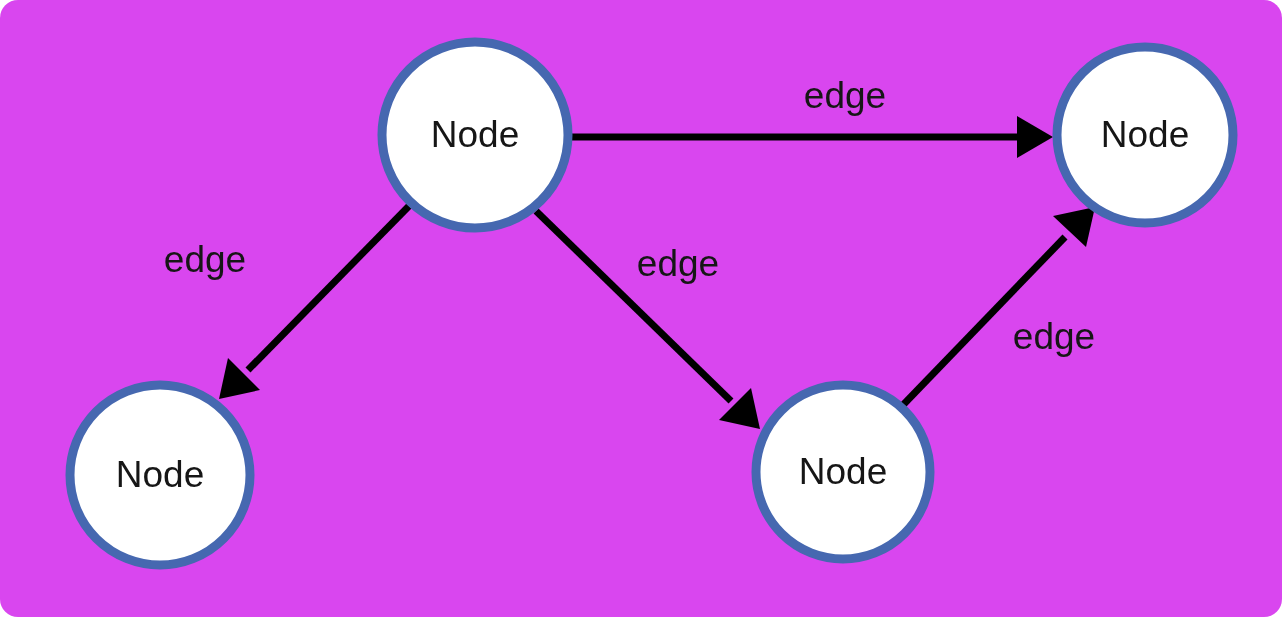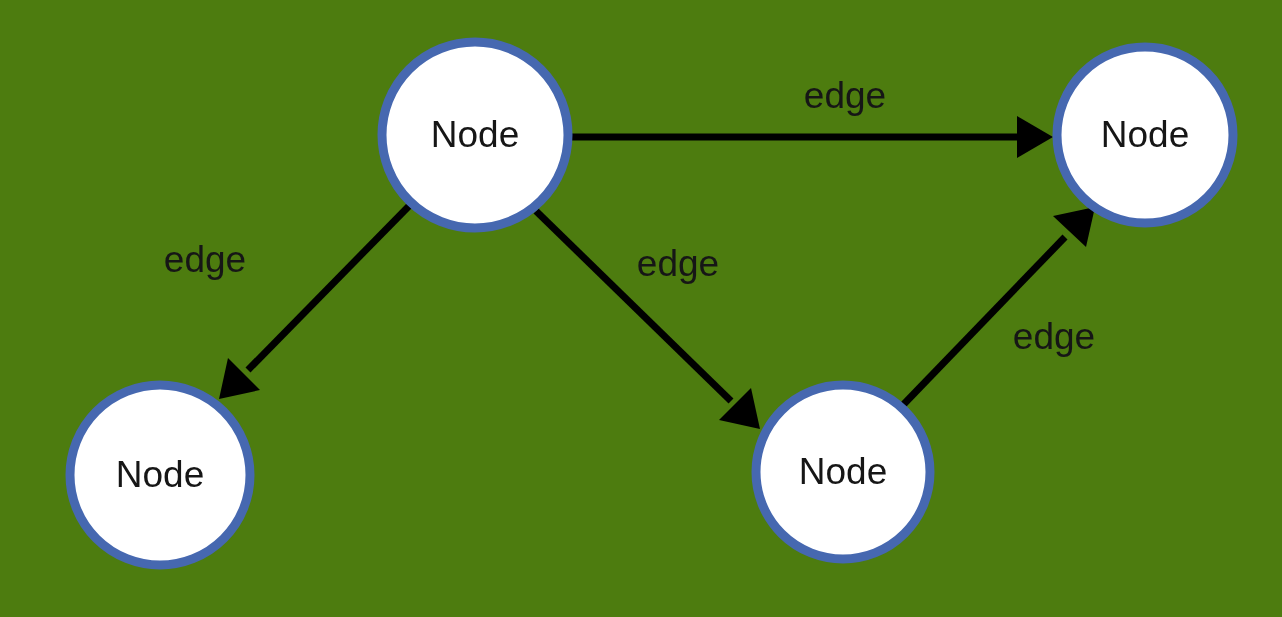--- a/index.html
+++ b/index.html
@@ -11,21 +11,22 @@
   body {
     width: 1282px;
     height: 617px;
     font-family: "Liberation Sans", sans-serif;
     overflow: hidden;
   }
   #diagram-root {
     position: relative;
     width: 1282px;
     height: 617px;
-    background: #4d7c0f;
+    background: #d946ef;
+    border-radius: 18px;
   }
   #graph-svg {
     position: absolute;
     top: 0;
     left: 0;
     width: 1282px;
     height: 617px;
     display: block;
   }
   .node-circle {

